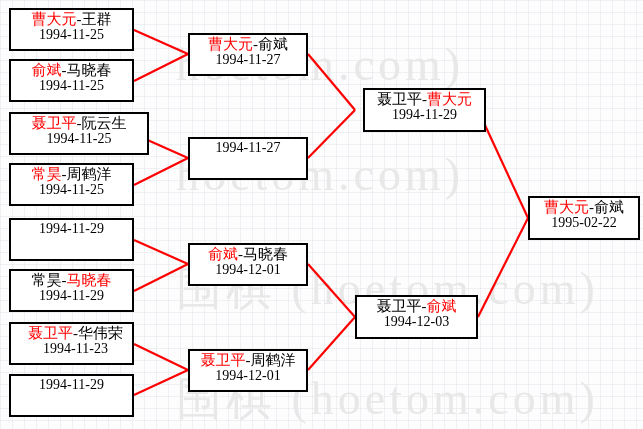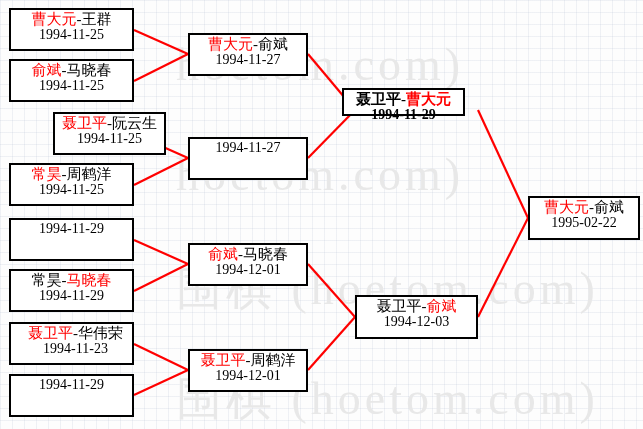--- a/index.html
+++ b/index.html
@@ -122,21 +122,21 @@
     <div class="date">1994-11-25</div>
   </div>
 
   <div class="match" style="left:9px;  top:59px;  width:125px; height:43px;">
     <div class="players">
       <span class="win">俞斌</span><span class="dash">-</span><span class="lose">马晓春</span>
     </div>
     <div class="date">1994-11-25</div>
   </div>
 
-  <div class="match" style="left:9px;  top:112px; width:113px; height:43px;margin-left:44px;">
+  <div class="match" style="left:9px;  top:112px; width:140px; height:43px;">
     <div class="players">
       <span class="win">聂卫平</span><span class="dash">-</span><span class="lose">阮云生</span>
     </div>
     <div class="date">1994-11-25</div>
   </div>
 
   <div class="match" style="left:9px;  top:163px; width:125px; height:43px;">
     <div class="players">
       <span class="win">常昊</span><span class="dash">-</span><span class="lose">周鹤洋</span>
     </div>
@@ -183,21 +183,21 @@
     <div class="date">1994-12-01</div>
   </div>
 
   <div class="match" style="left:188px; top:349px; width:120px; height:43px;">
     <div class="players">
       <span class="win">聂卫平</span><span class="dash">-</span><span class="lose">周鹤洋</span>
     </div>
     <div class="date">1994-12-01</div>
   </div>
 
-  <div class="match" style="left:342px; top:88px;  width:123px; height:28px;font-weight:bold;">
+  <div class="match" style="left:363px; top:88px;  width:123px; height:44px;">
     <div class="players">
       <span class="lose">聂卫平</span><span class="dash">-</span><span class="win">曹大元</span>
     </div>
     <div class="date">1994-11-29</div>
   </div>
 
   <div class="match" style="left:355px; top:295px; width:123px; height:44px;">
     <div class="players">
       <span class="lose">聂卫平</span><span class="dash">-</span><span class="win">俞斌</span>
     </div>

